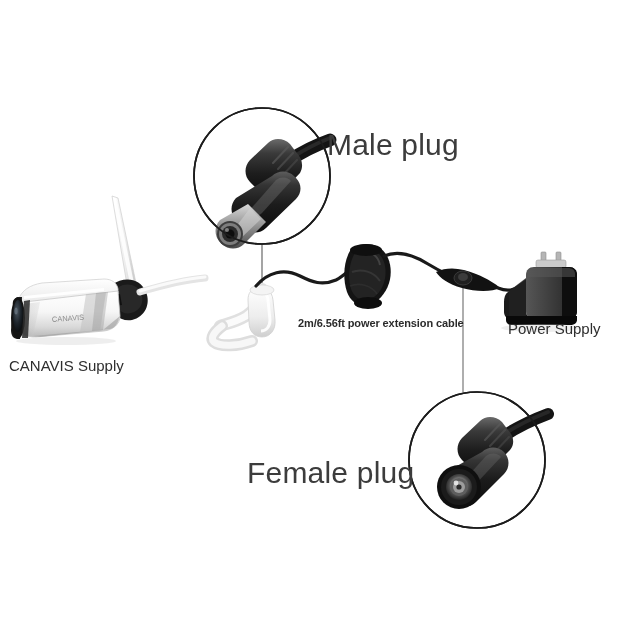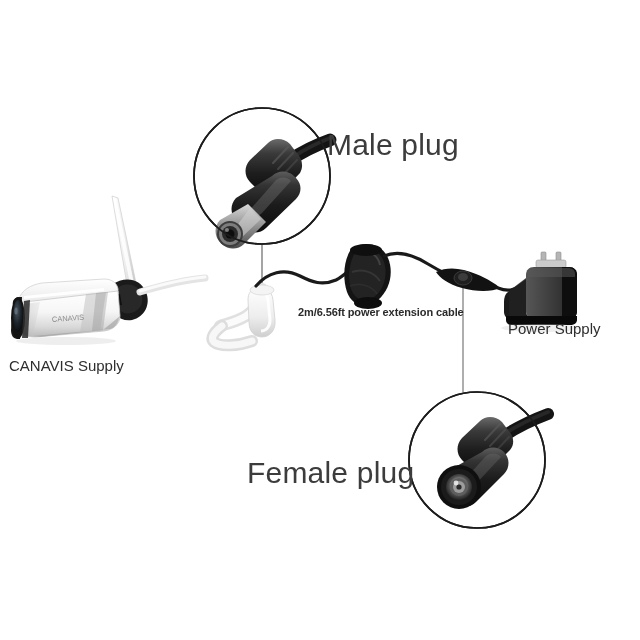--- a/index.html
+++ b/index.html
@@ -42,21 +42,21 @@
   .lbl-small {
     font-size: 11px;
     font-weight: bold;
     color: #2b2b2b;
     letter-spacing: -0.1px;
   }
   #lbl-male-plug  { left: 327px; top: 130px; }
   #lbl-female-plug{ left: 247px; top: 458px; }
   #lbl-camera     { left: 9px;   top: 358px; }
   #lbl-power      { left: 508px; top: 321px; text-align: center; }
-  #lbl-cable      { left: 298px; top: 307px; }
+  #lbl-cable      { left: 298px; top: 318px; }
 </style>
 </head>
 <body>
 
 <div id="stage">
 
   <svg id="art" viewBox="0 0 640 640" xmlns="http://www.w3.org/2000/svg">
     <defs>
       <linearGradient id="gCamBody" x1="0" y1="0" x2="0" y2="1">
         <stop offset="0%" stop-color="#ffffff"></stop>

